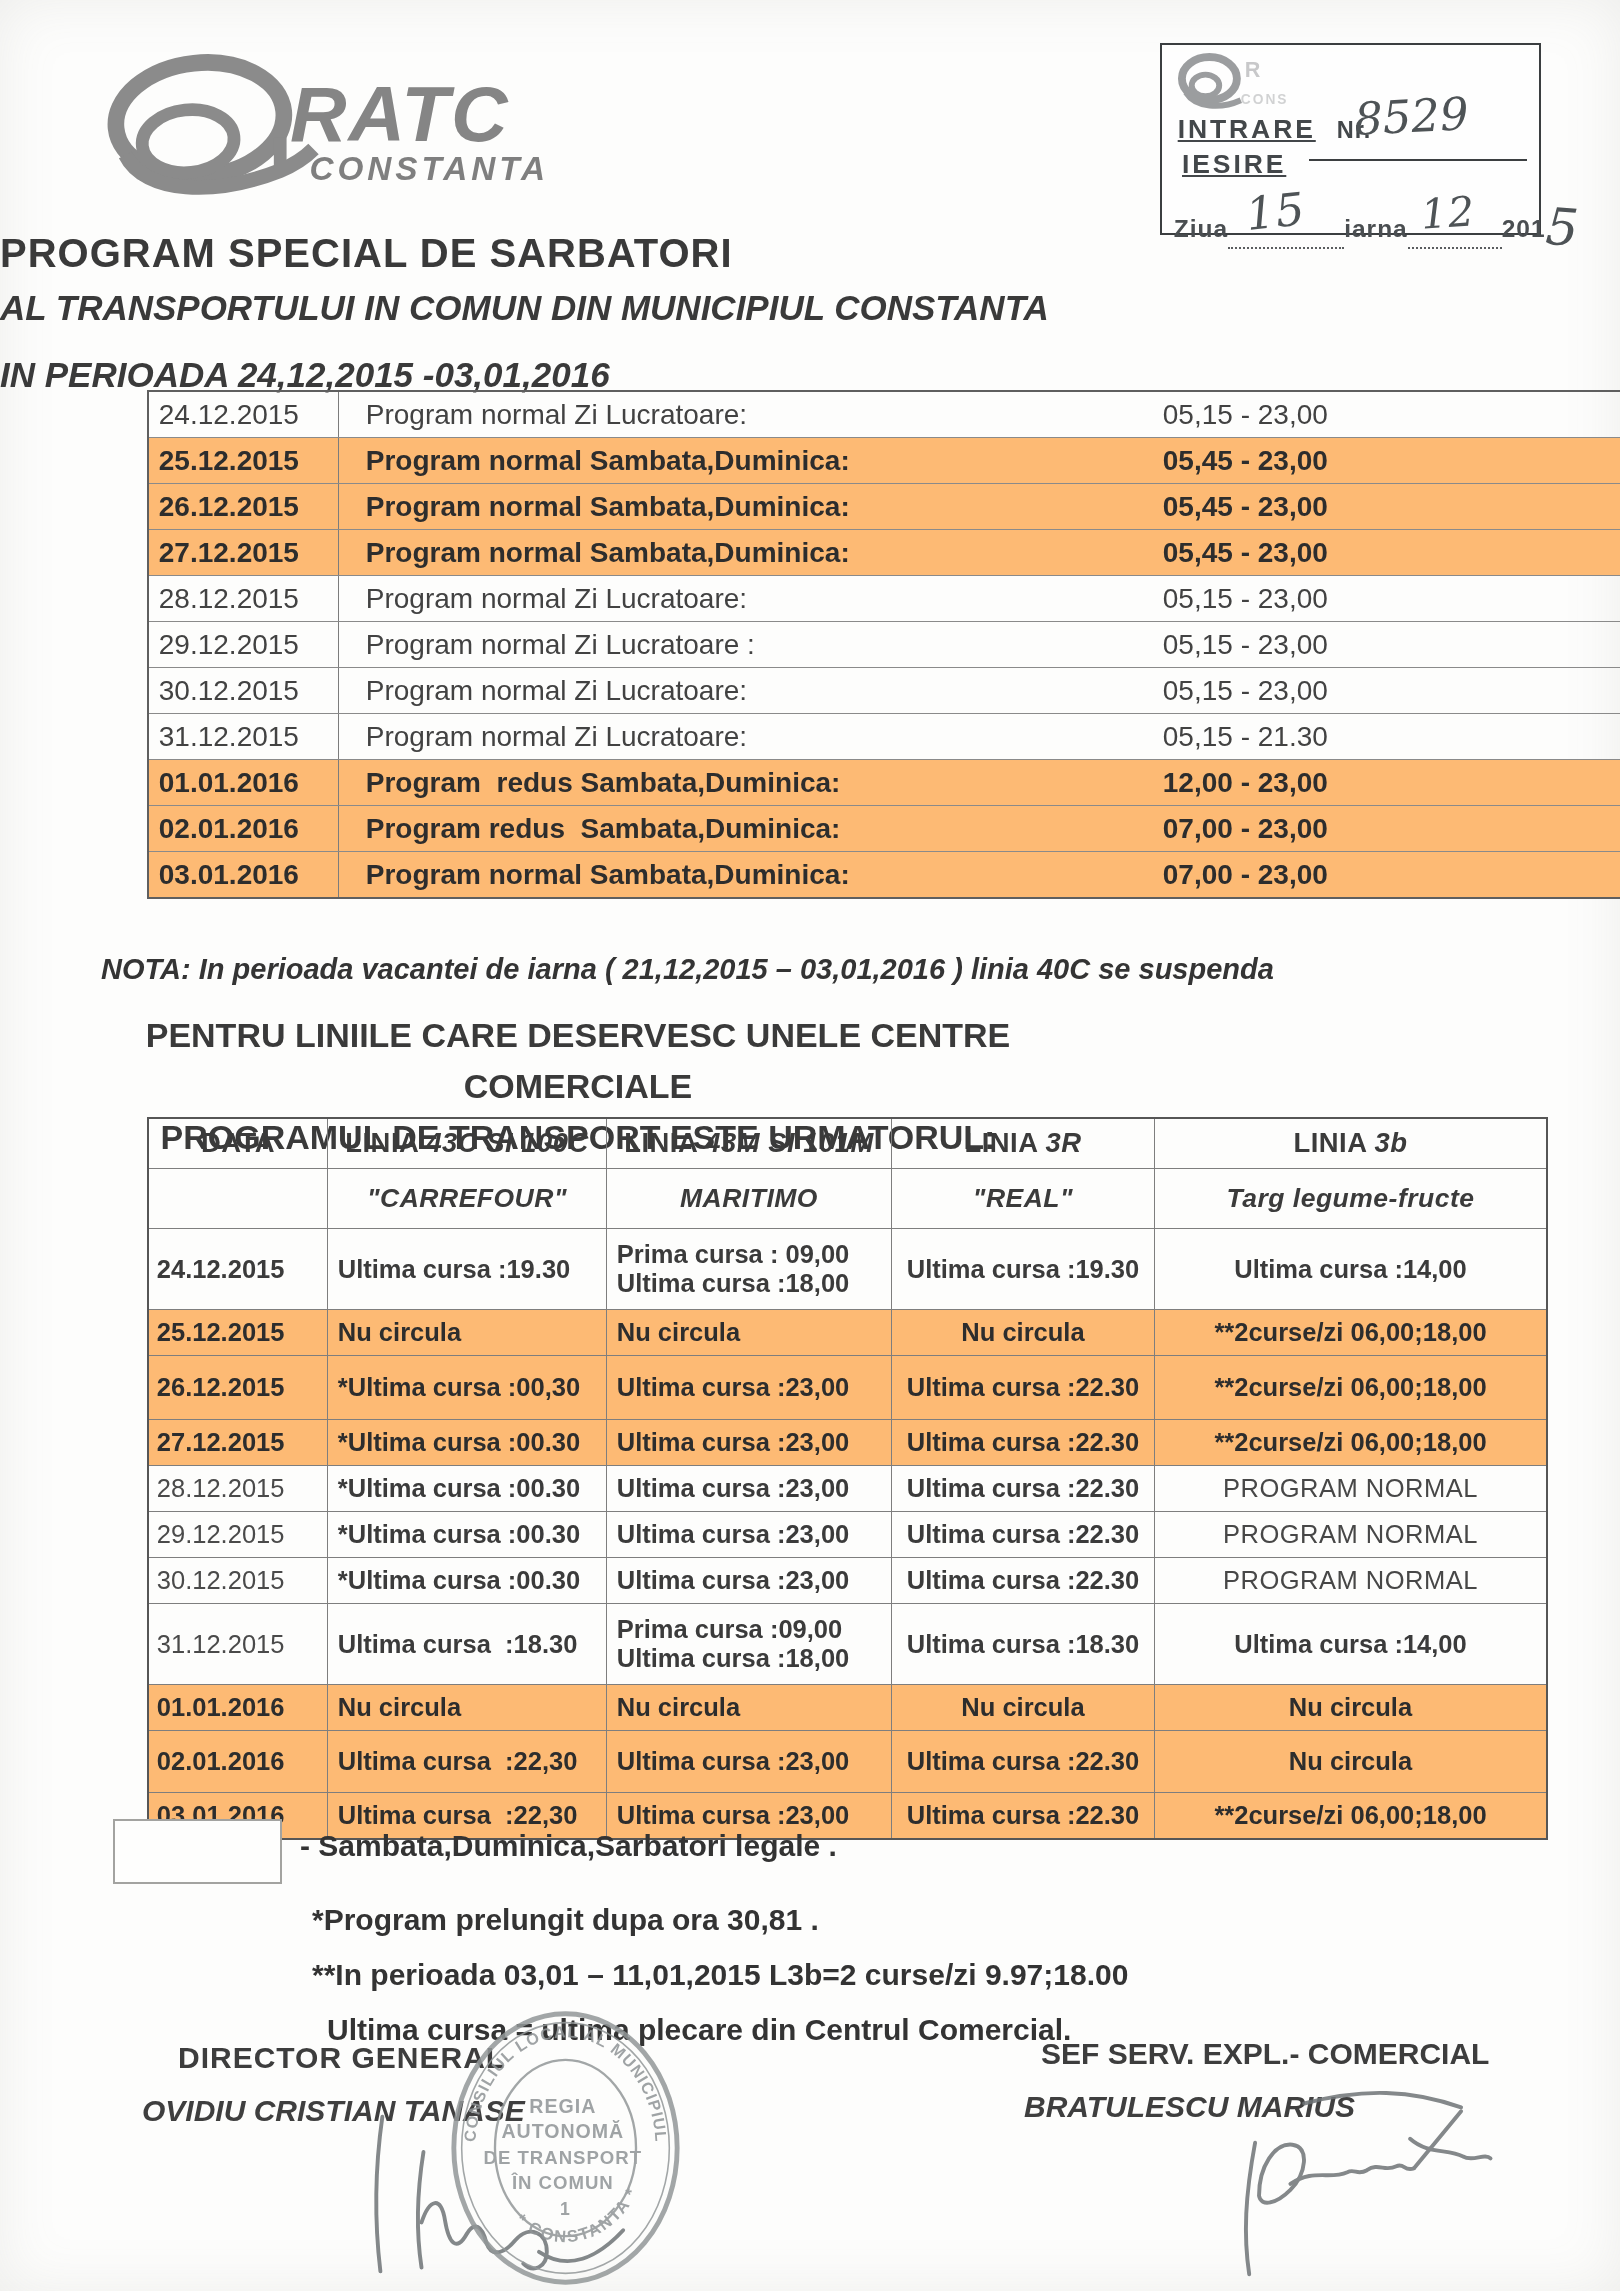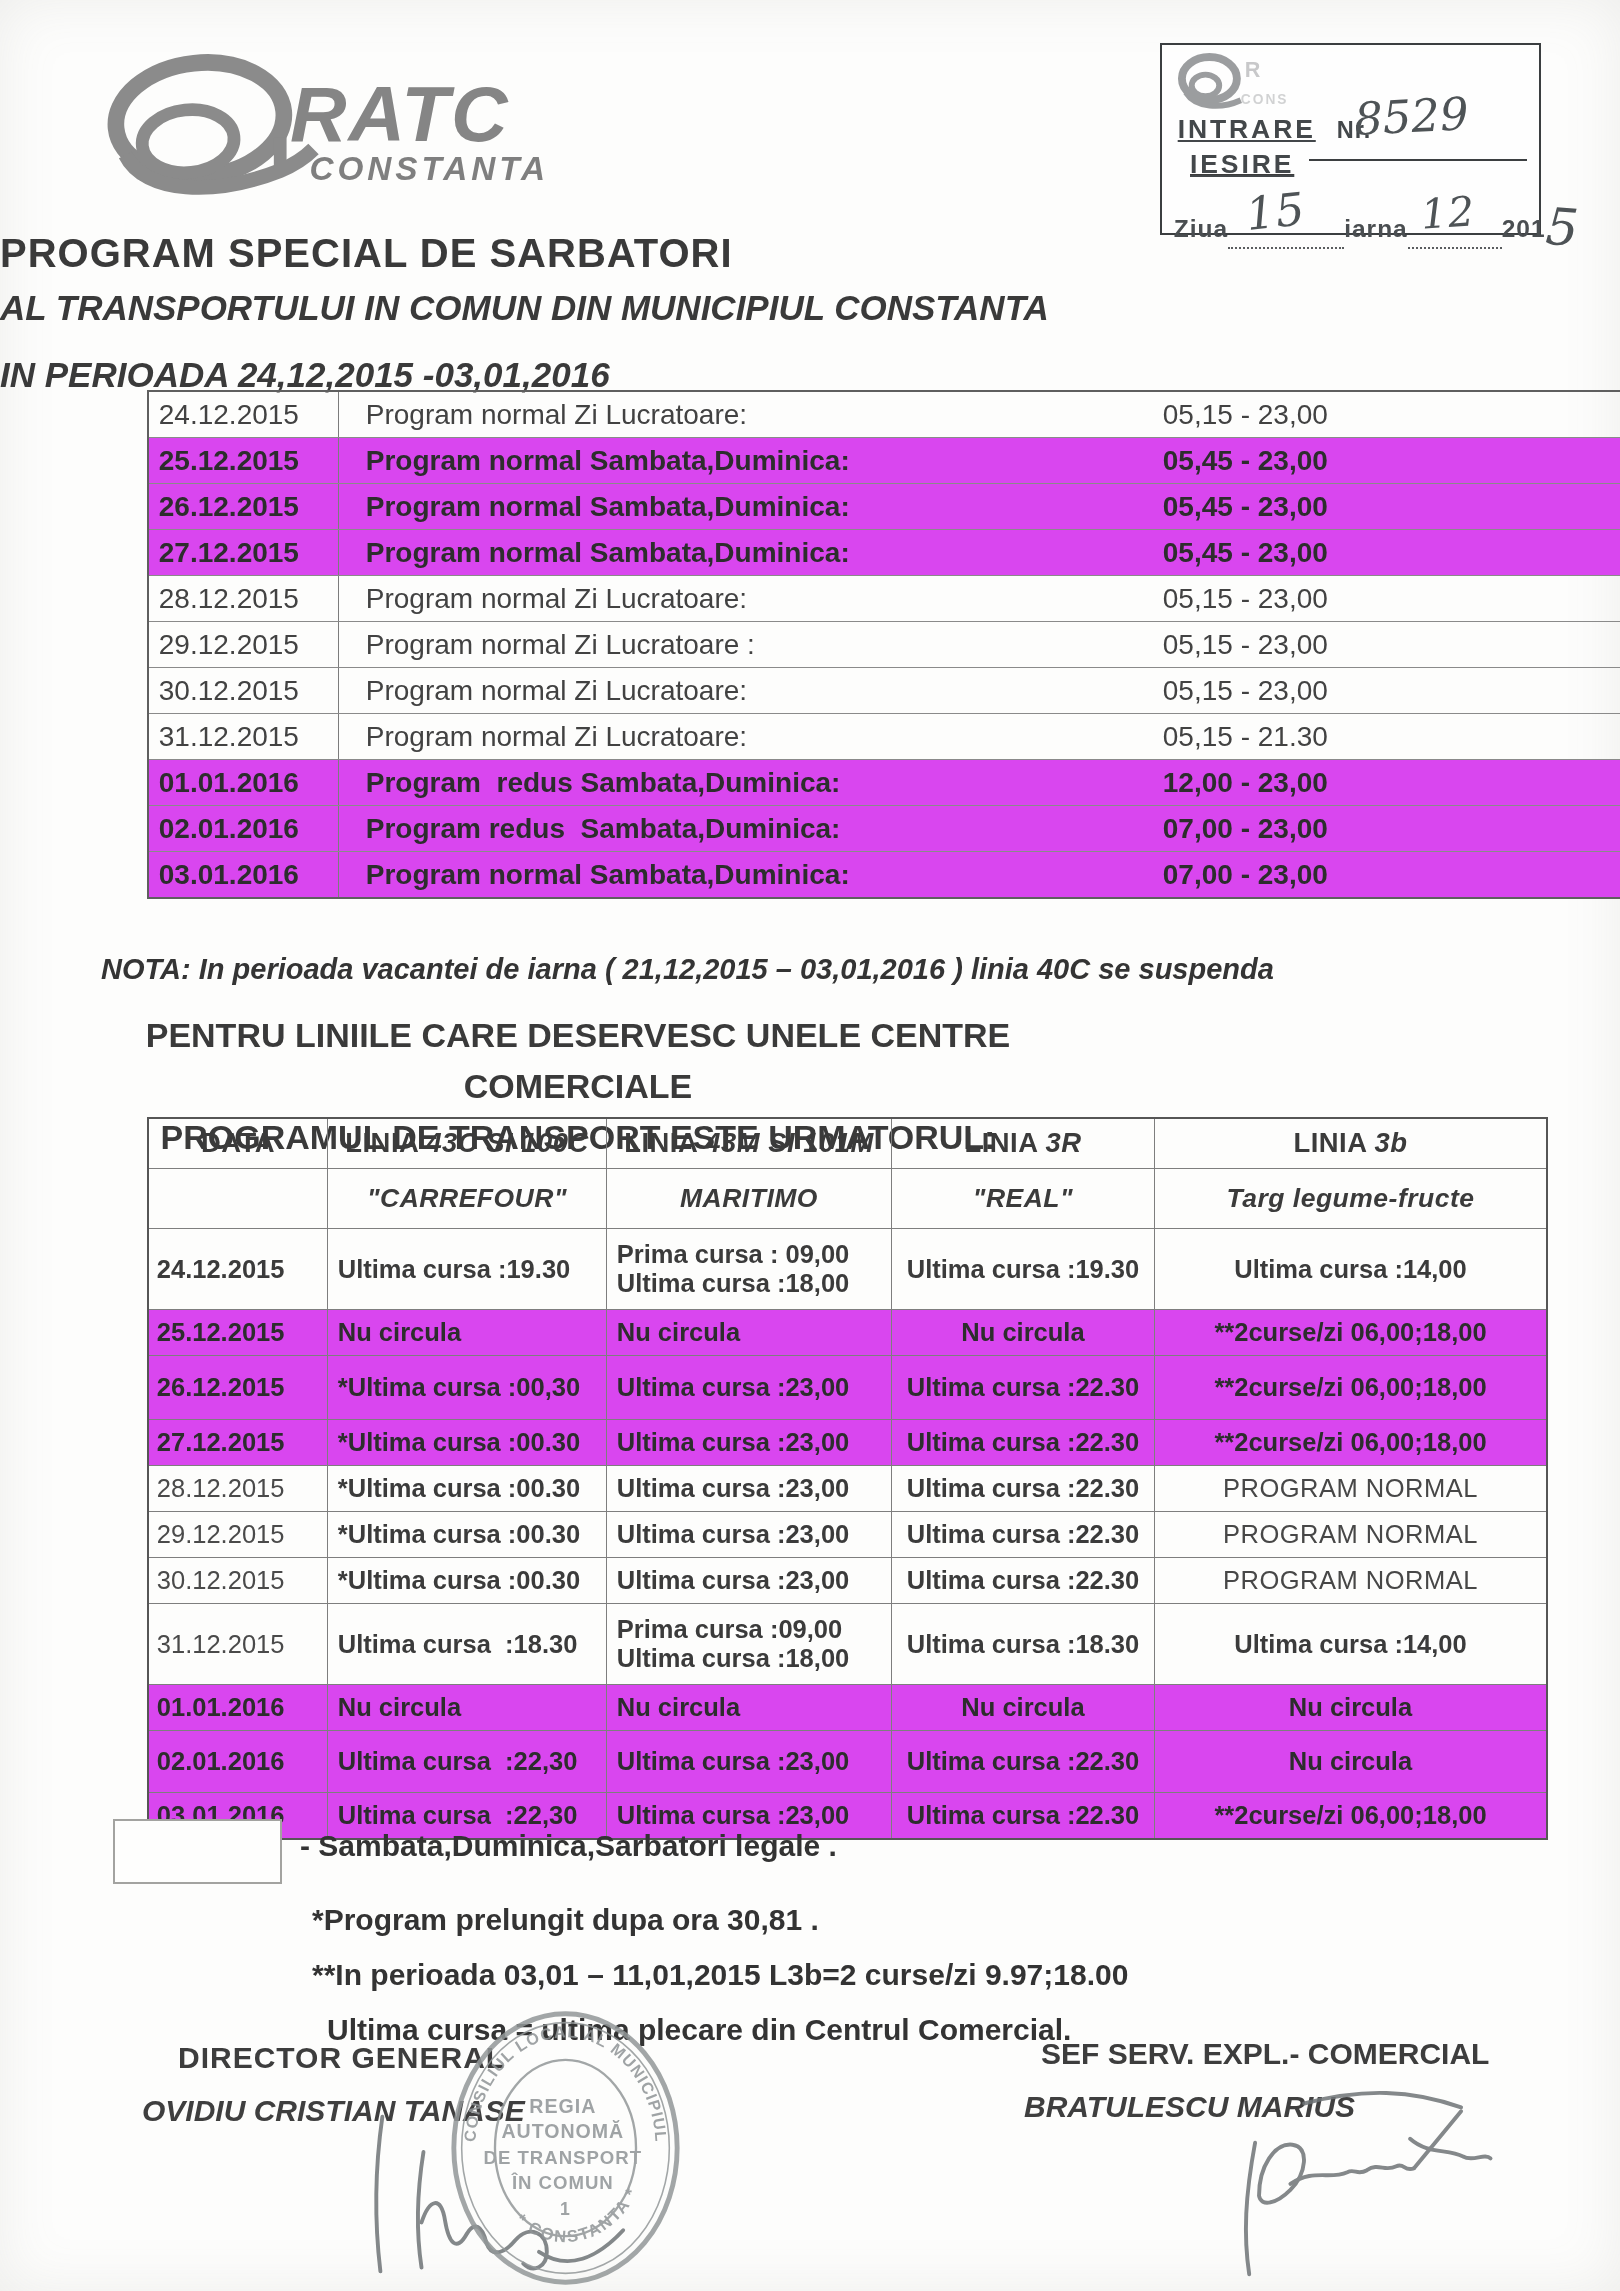--- a/index.html
+++ b/index.html
@@ -20,21 +20,21 @@
   }
   .stamp-box .mini-logo{position:absolute;left:13.7px;top:7.8px;opacity:.55;}
   .stamp-label{
     font-weight:700;letter-spacing:2.9px;color:#43474a;
     text-decoration:underline;font-size:26.5px;
   }
   .row-intrare{position:absolute;left:15.7px;top:69px;font-size:26.5px;color:#43474a;}
   .row-intrare .nr{font-weight:700;letter-spacing:1px;text-decoration:none;margin-left:13.7px;font-size:23.5px;}
   .val-8529{position:absolute;left:192px;top:45px;font-size:45px;transform:rotate(-3deg);}
   .long-line{position:absolute;left:147px;top:114px;width:218px;border-top:2.5px solid #3c3f41;}
-  .row-iesire{position:absolute;left:28px;top:104px;text-decoration:underline;}
+  .row-iesire{position:absolute;left:20px;top:104px;}
   .row-ziua{position:absolute;left:11.8px;top:145px;font-size:24.5px;font-weight:700;color:#4a4e51;letter-spacing:1px;white-space:nowrap;}
   .dotlead{display:inline-block;border-bottom:2.9px dotted #5a5d5f;position:relative;vertical-align:bottom;height:29px;}
   .hand{font-family:"DejaVu Serif",serif;font-style:italic;color:#4e5356;font-weight:400;}
   .hw-15{position:absolute;left:17.6px;top:-33px;font-size:45px;transform:rotate(-6deg);}
   .hw-12{position:absolute;left:13.7px;top:-29px;font-size:41px;transform:rotate(-4deg);}
   .hw-5{display:inline-block;font-size:51px;transform:rotate(4deg);position:relative;top:7.8px;}
 
   
   .titles{left:0;top:231px;width:1313px;text-align:left;color:#3a3a3a;}
   .title-1{font-size:40px;font-weight:800;letter-spacing:1px;}
@@ -42,21 +42,21 @@
   .title-3{font-size:35px;font-weight:700;font-style:italic;margin-top:27px;}
 
   
   table{border-collapse:collapse;table-layout:fixed;}
   td,th{white-space:pre-wrap;line-height:1.12;}
   .t1{left:147px;top:390px;width:1384px;border:2.5px solid #5f5f5f;}
   .t1 td{border-top:1.6px solid #8a8a8a;border-bottom:1.6px solid #8a8a8a;height:43px;font-size:28px;color:#424242;}
   .t1 td.date{width:178px;padding-left:9.8px;border-right:1.6px solid #7c7c7c;}
   .t1 td.prog{width:549px;padding-left:27px;}
   .t1 td.hours{width:657px;text-align:center;padding-right:114px;}
-  tr.hl td{background:#d946ef;font-weight:700;color:#2d2d2d;}
+  tr.hl td{background:#fdba74;font-weight:700;color:#2d2d2d;}
 
   .t2{left:147px;top:1117px;width:1384px;border:2.5px solid #565656;}
   .t2 th,.t2 td{border:1.6px solid #7e7e7e;font-size:25.5px;color:#3b3b3b;}
   .t2 th{height:47px;font-size:27.4px;font-weight:700;letter-spacing:0.5px;}
   .t2 .sub th{height:57px;font-style:italic;font-size:26.5px;}
   .t2 td{height:43px;font-weight:700;}
   .t2 td.tall{height:78px;}
   .t2 td.date{width:176px;text-align:left;padding-left:7.8px;}
   .t2 td.c0{width:276px;text-align:left;padding-left:9.8px;}
   .t2 td.c1{width:282px;text-align:left;padding-left:9.8px;margin-top:12px;}

